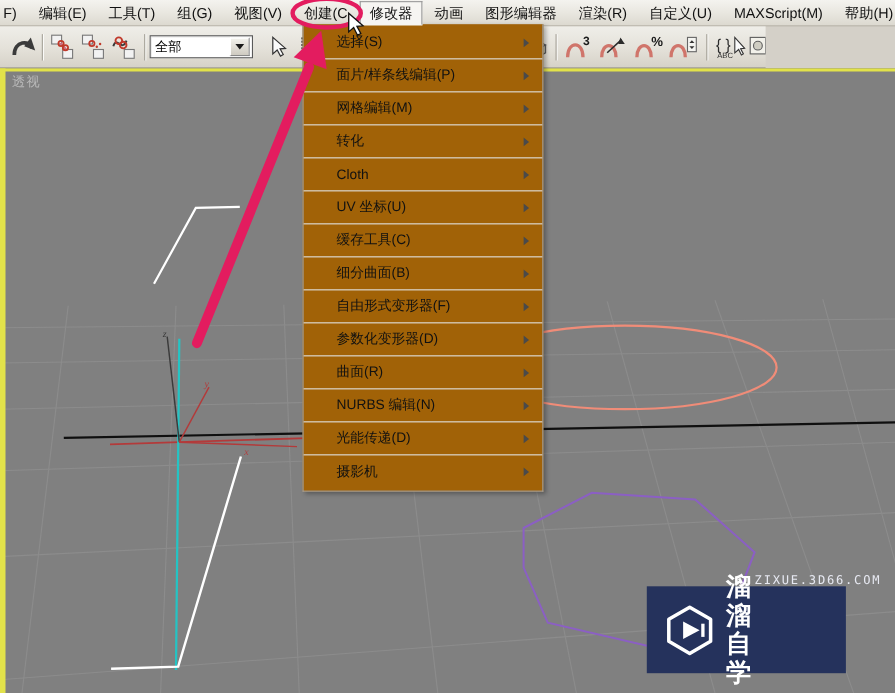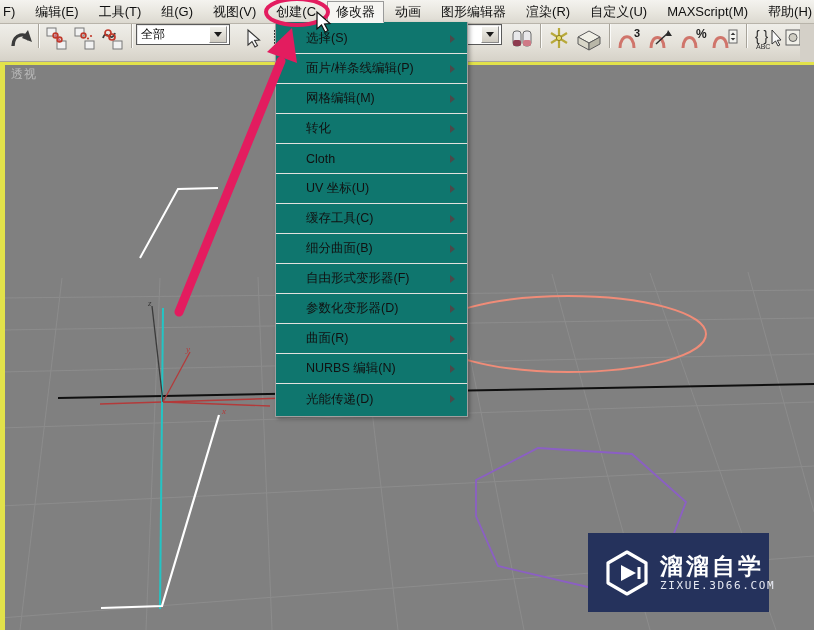--- a/index.html
+++ b/index.html
@@ -29,25 +29,25 @@
   .menubar-item.active{
     background:#f6f5f2;
     border:1px solid #9a9a9a;
     border-bottom-color:#f6f5f2;
     padding:1px 8px;
     z-index:60;
   }
 
   
   .toolbar{
-    position:absolute;left:0;top:24px;width:800px;height:38px;
+    position:absolute;left:0;top:24px;width:696px;height:38px;
     background:linear-gradient(to bottom,#efeee9 0%,#e4e1d9 55%,#d6d2c8 100%);
     border-bottom:1px solid #aaa69c;
     box-sizing:border-box;
-    display:flex;
+    display:flex;align-items:center;
   }
   .tb-icon{width:26px;height:30px;position:relative;flex:none;margin:0 1px;}
   .tb-sep{width:1px;height:24px;background:#a7a39a;margin:0 4px;flex:none;
           box-shadow:1px 0 0 #fbfbf9;}
   .combo{
     height:19px;border:1px solid #5a5a5a;background:#fff;
     display:flex;align-items:center;justify-content:space-between;
     font-size:12px;color:#000;flex:none;
     box-shadow:inset 1px 1px 0 #e8e8e8;
   }
@@ -72,22 +72,22 @@
   .vp-border-top{position:absolute;left:0;top:0;width:814px;height:3px;background:#e2e24a;}
   .vp-label{
     position:absolute;left:11px;top:4px;font-size:12px;color:#b9b9b9;
     letter-spacing:1px;
     text-align:center;
   }
   .vp-svg{position:absolute;left:0;top:0;}
 
   
   .dropdown{
-    position:absolute;left:275px;top:22px;width:193px;
-    background:#0f766e;
+    position:absolute;left:275px;top:22px;width:219px;
+    background:#a16207;
     border:1px solid #a0a0a0;
     border-top:none;
     box-shadow:2px 2px 4px rgba(0,0,0,.30);
     z-index:50;
     padding:2px 0 2px 0;
     box-sizing:border-box;
   }
   .dd-item{
     height:30px;display:flex;align-items:center;
     padding:0 12px 0 30px;position:relative;
@@ -107,21 +107,21 @@
   
   .anno{position:absolute;left:0;top:0;width:814px;height:630px;pointer-events:none;z-index:70;}
 
   
   .watermark{
     position:absolute;left:588px;top:533px;width:181px;height:79px;
     background:#25325c;display:flex;align-items:center;
     z-index:40;
   }
   .wm-logo{width:50px;height:50px;margin-left:14px;flex:none;}
-  .wm-text{margin-left:8px;display:flex;flex-direction:column;justify-content:flex-start;}
+  .wm-text{margin-left:8px;display:flex;flex-direction:row;justify-content:flex-start;}
   .wm-cn{
     font-size:23px;color:#fff;letter-spacing:3px;line-height:26px;
     font-family:"DejaVu Sans","Liberation Sans",sans-serif;font-weight:bold;
   }
   .wm-en{
     font-size:11px;color:#e7e9f2;letter-spacing:1.6px;line-height:14px;
     font-family:"DejaVu Sans Mono","Liberation Mono",monospace;
   }
 </style>
 </head>
@@ -414,20 +414,24 @@
       <span class="dd-arrow"></span>
     </div>
     <div class="dd-item">
       <span>NURBS 编辑(N)</span>
       <span class="dd-arrow"></span>
     </div>
     <div class="dd-item">
       <span>光能传递(D)</span>
       <span class="dd-arrow"></span>
     </div>
+    <div class="dd-item">
+      <span>摄影机</span>
+      <span class="dd-arrow"></span>
+    </div>
   </div>
 
   <svg class="anno" viewBox="0 0 814 630">
 
     <g>
       <path d="M179 312 L281 61" stroke="#e31c5f" stroke-width="9" stroke-linecap="round" fill="none"></path>
       <path d="M292 28 L297 63 L267 52 Z" fill="#e31c5f"></path>
     </g>
 
     <ellipse cx="297" cy="12" rx="31" ry="13" fill="none" stroke="#e31c5f" stroke-width="4"></ellipse>

